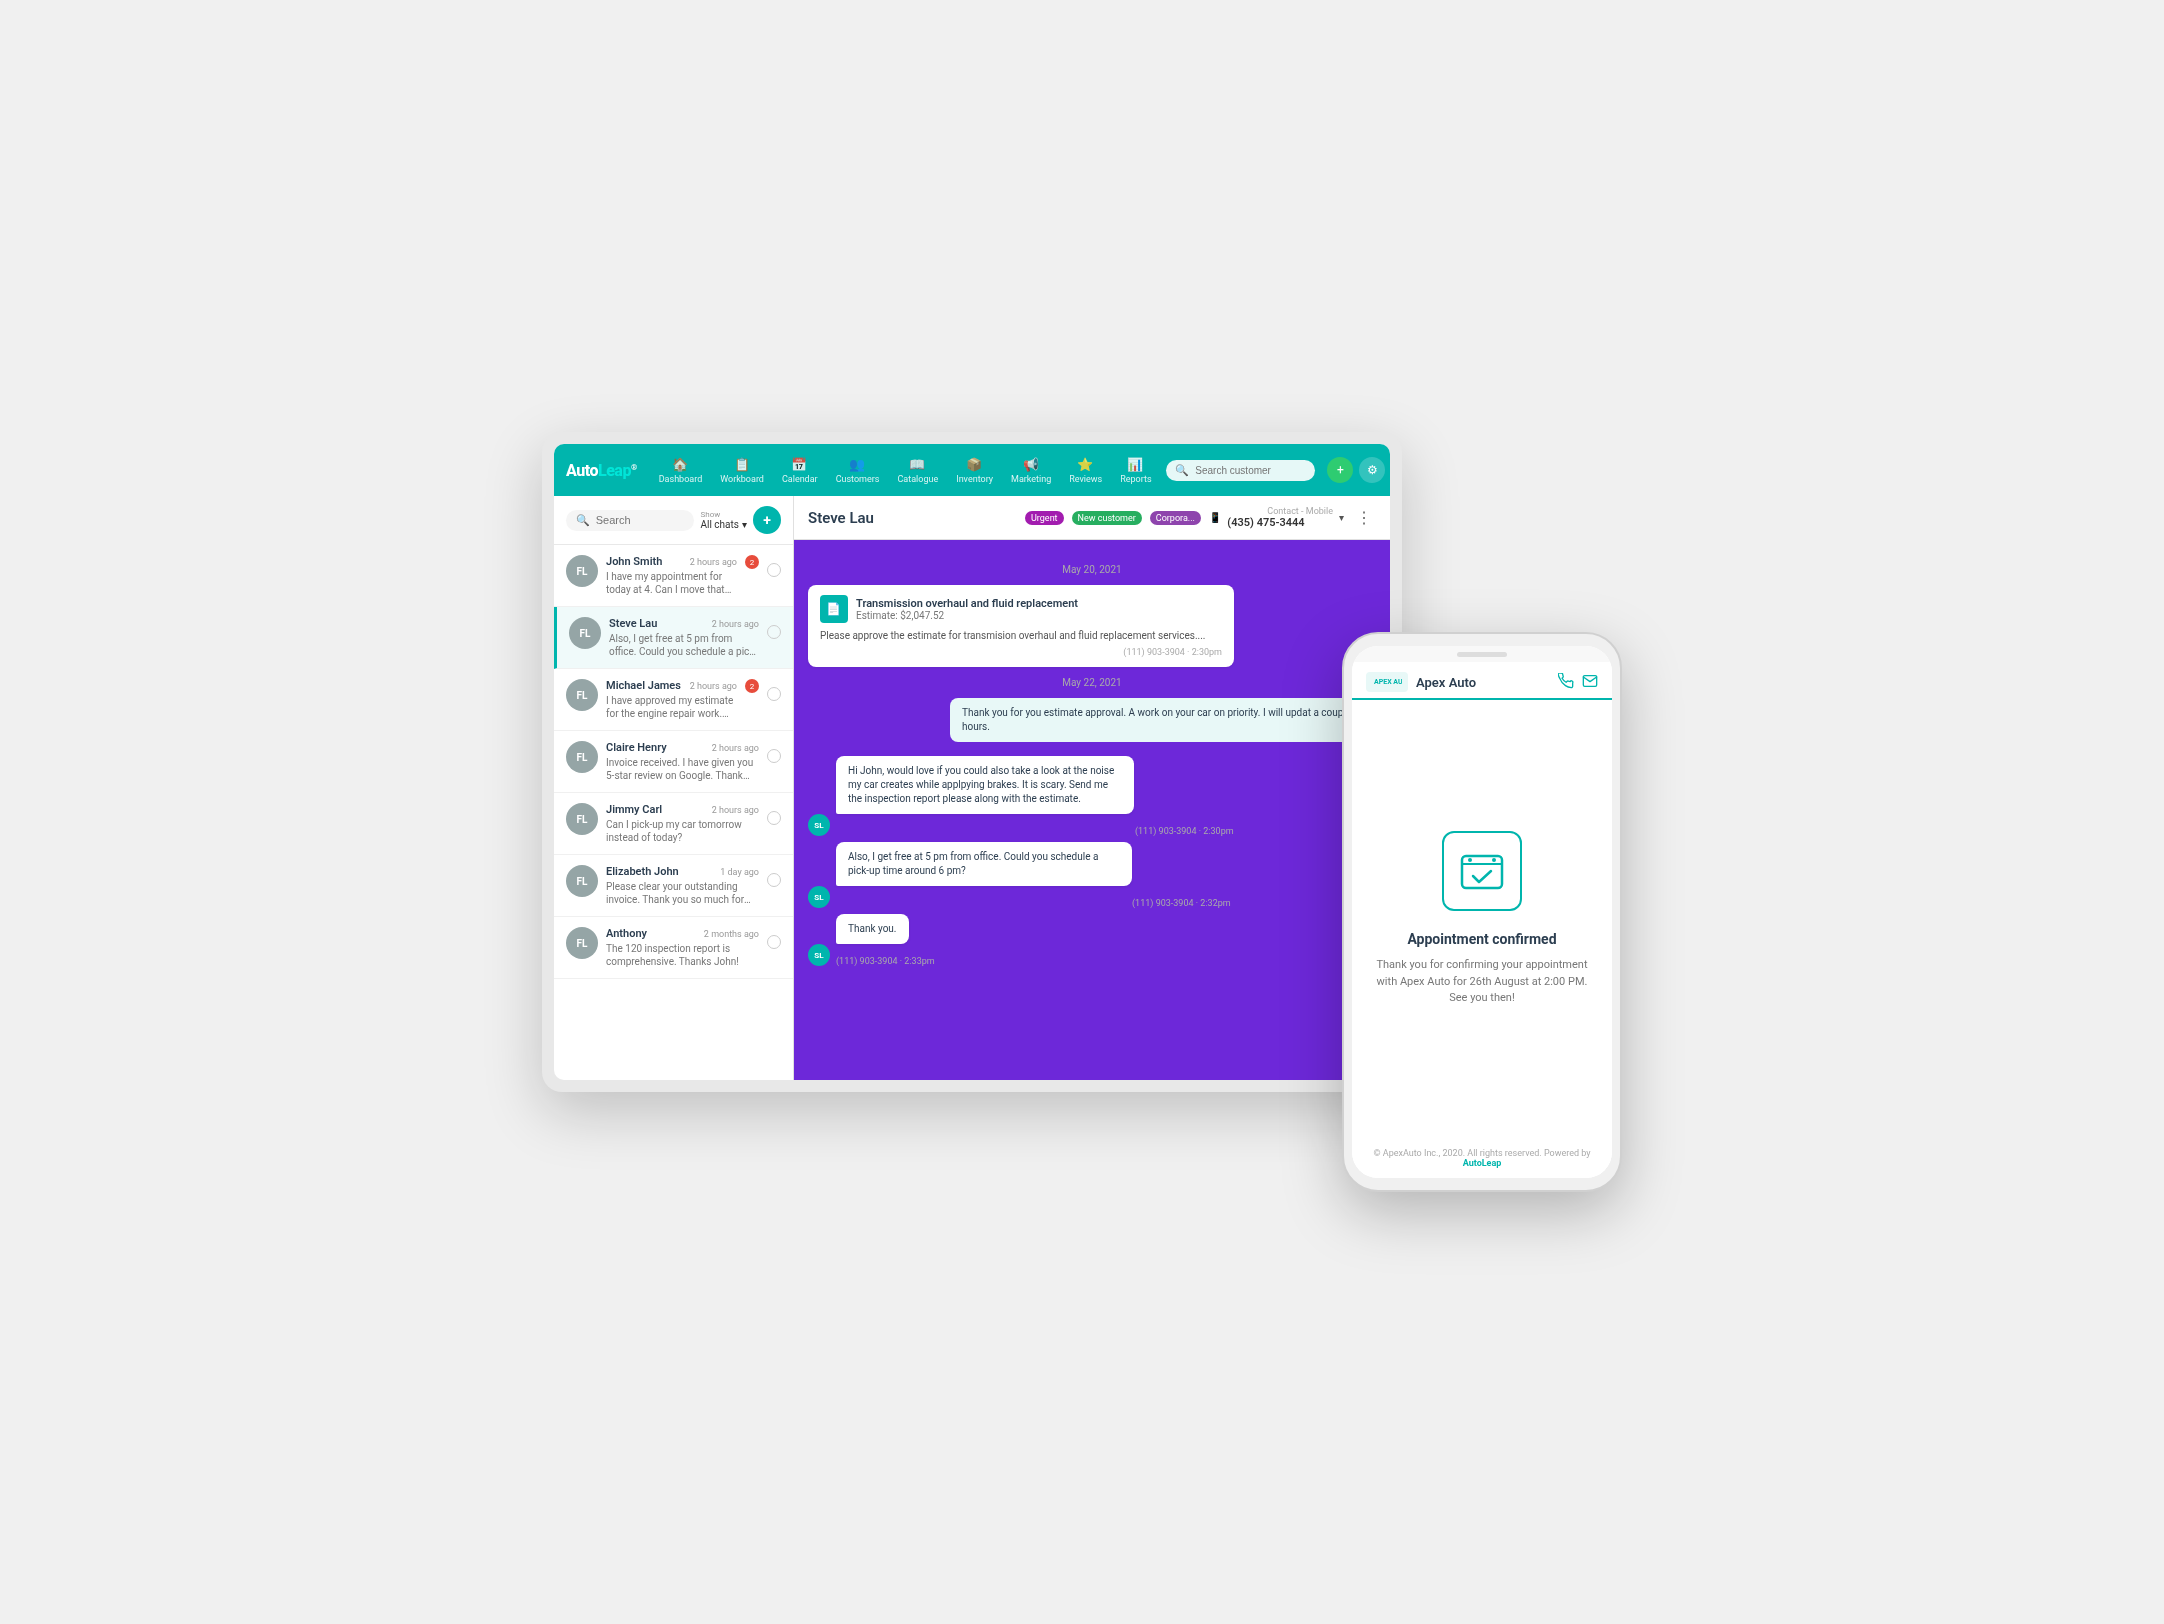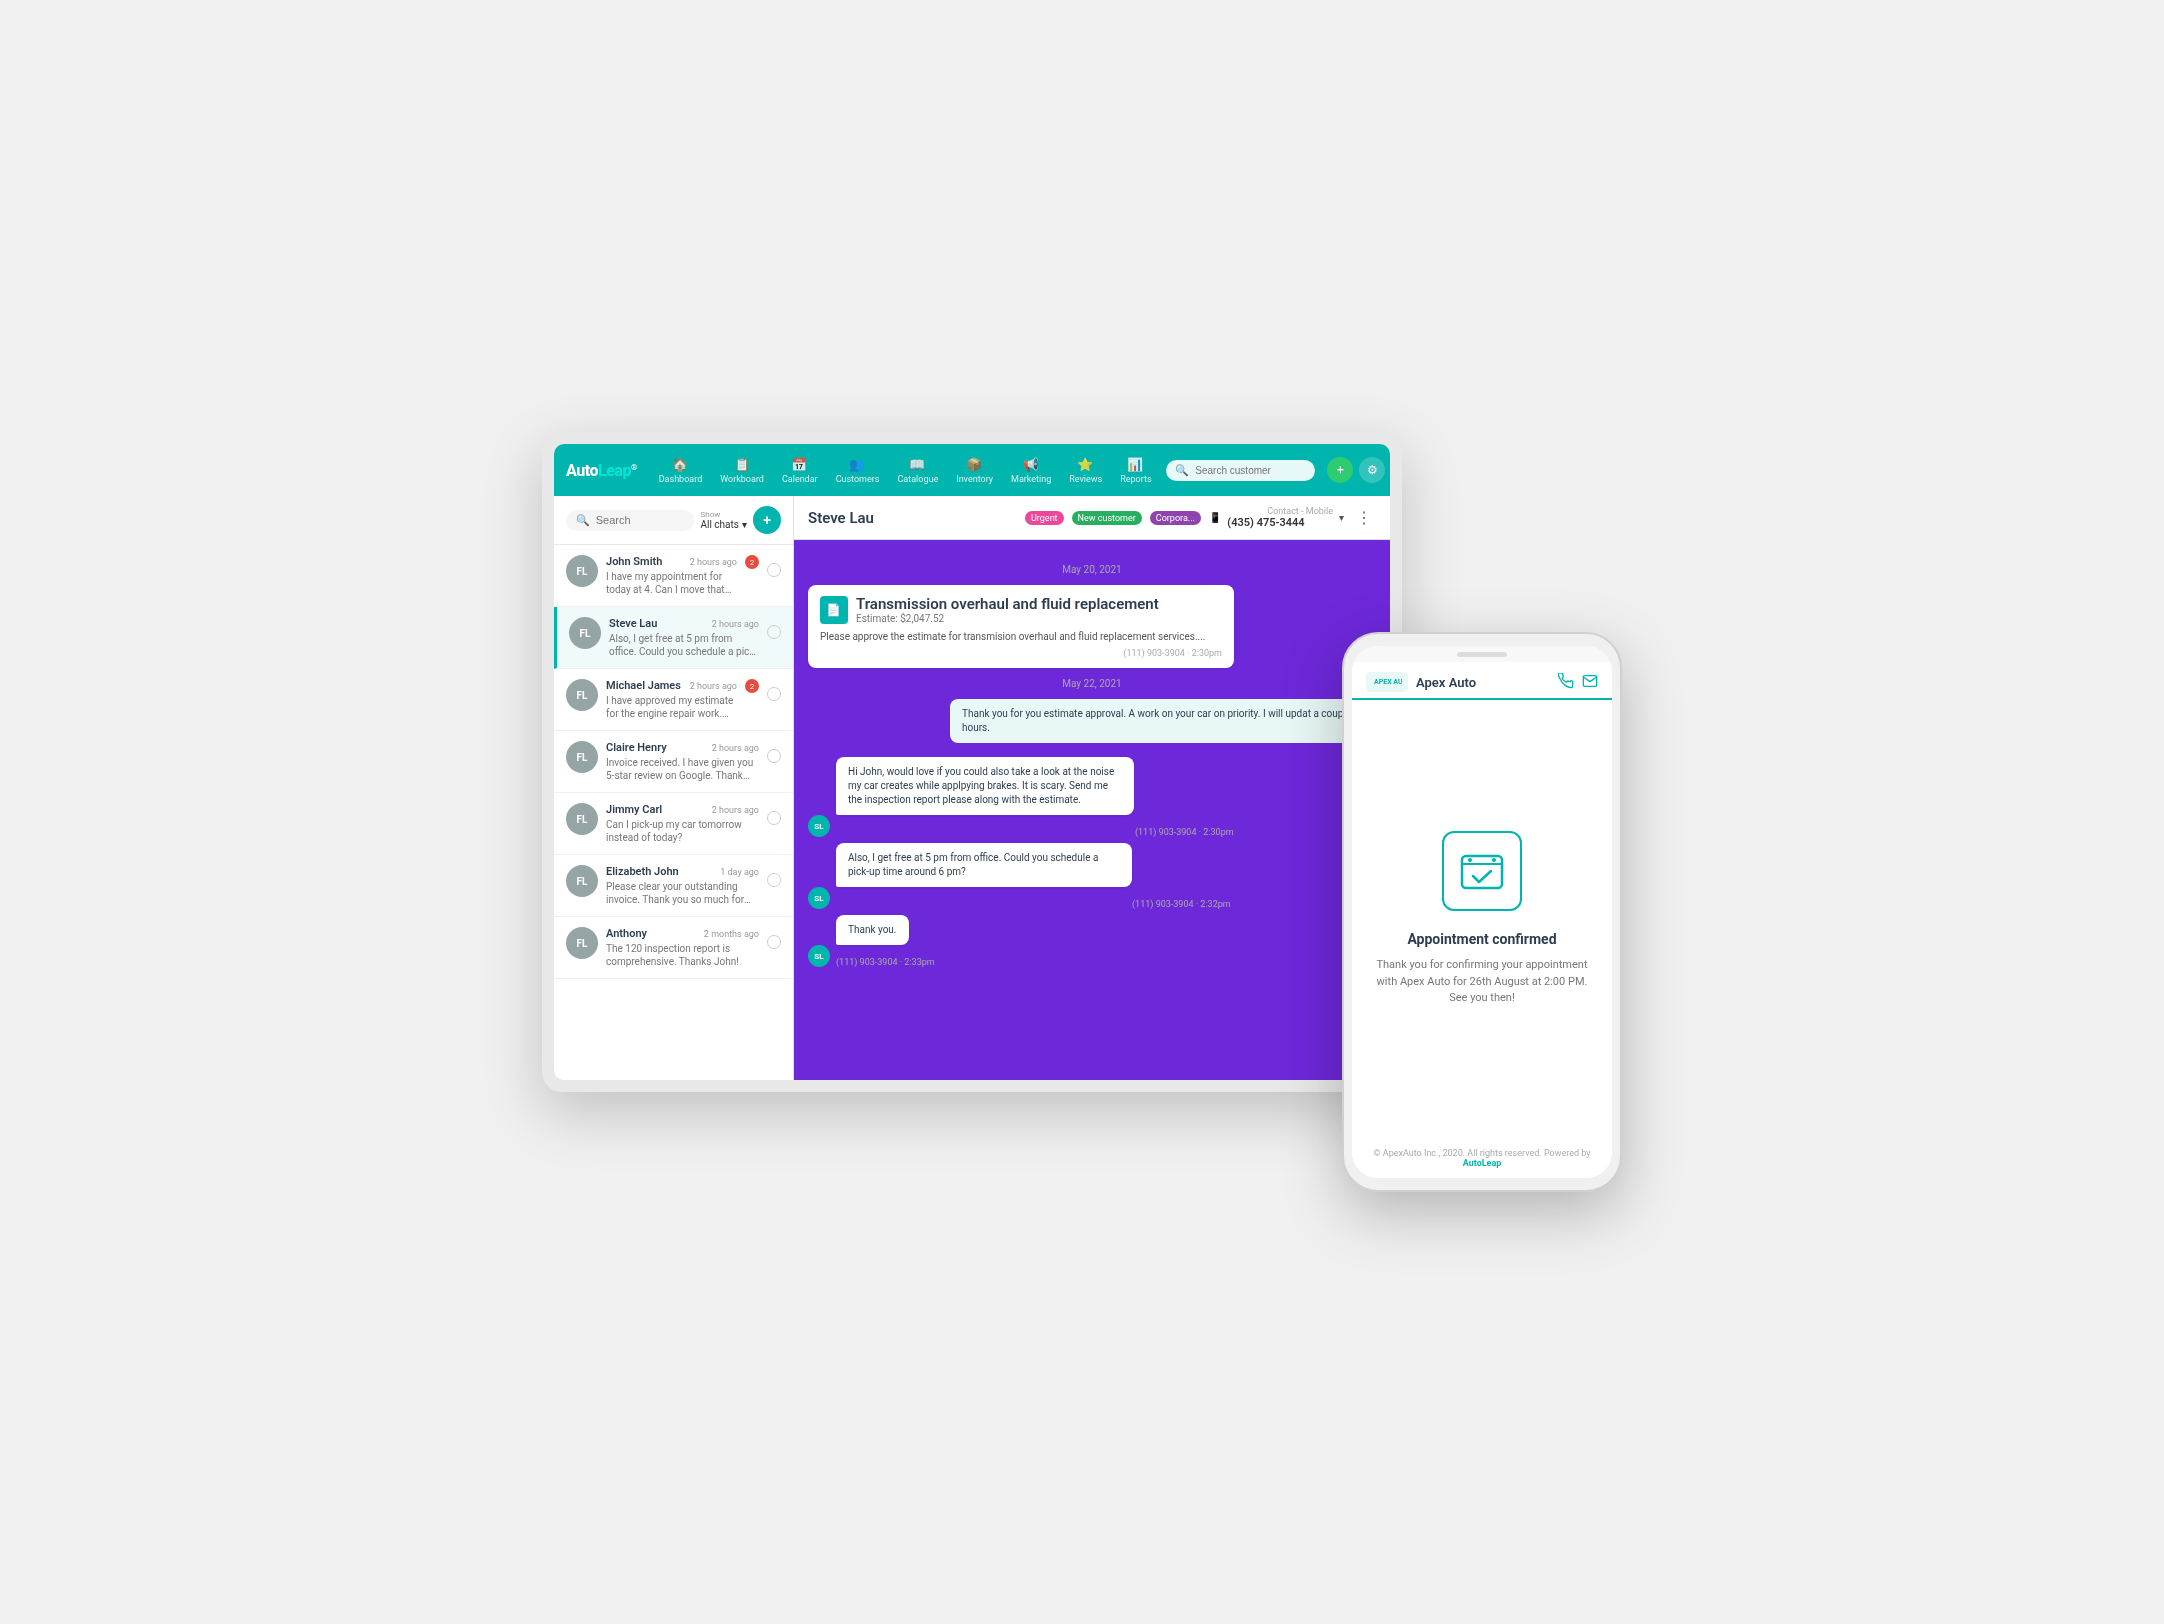--- a/index.html
+++ b/index.html
@@ -313,21 +313,21 @@
       flex: 1;
     }
 
     .tag {
       font-size: 9px;
       padding: 2px 6px;
       border-radius: 10px;
       color: #fff;
     }
 
-    .tag-urgent { background: #ec4899; }
+    .tag-urgent { background: #a21caf; }
     .tag-new { background: #27ae60; }
     .tag-corp { background: #8e44ad; }
 
     .chat-header-contact {
       display: flex;
       align-items: center;
       gap: 6px;
       font-size: 10px;
       color: #555;
     }
@@ -368,21 +368,21 @@
       background: #00b5ad;
       border-radius: 4px;
       display: flex;
       align-items: center;
       justify-content: center;
       color: #fff;
       font-size: 12px;
     }
 
     .message-card-title {
-      font-size: 15px;
+      font-size: 11px;
       font-weight: 600;
       color: #2c3e50;
     }
 
     .message-card-subtitle {
       font-size: 10px;
       color: #777;
     }
 
     .message-card-body {

